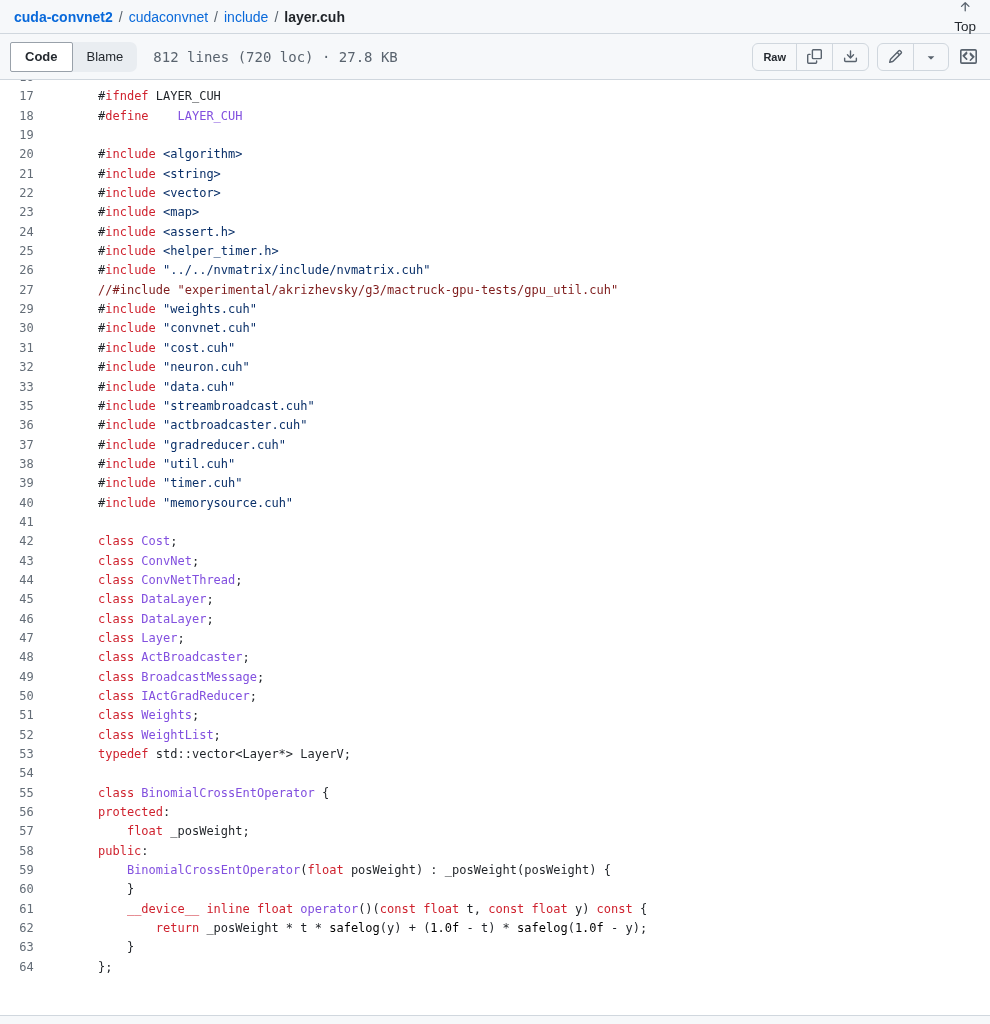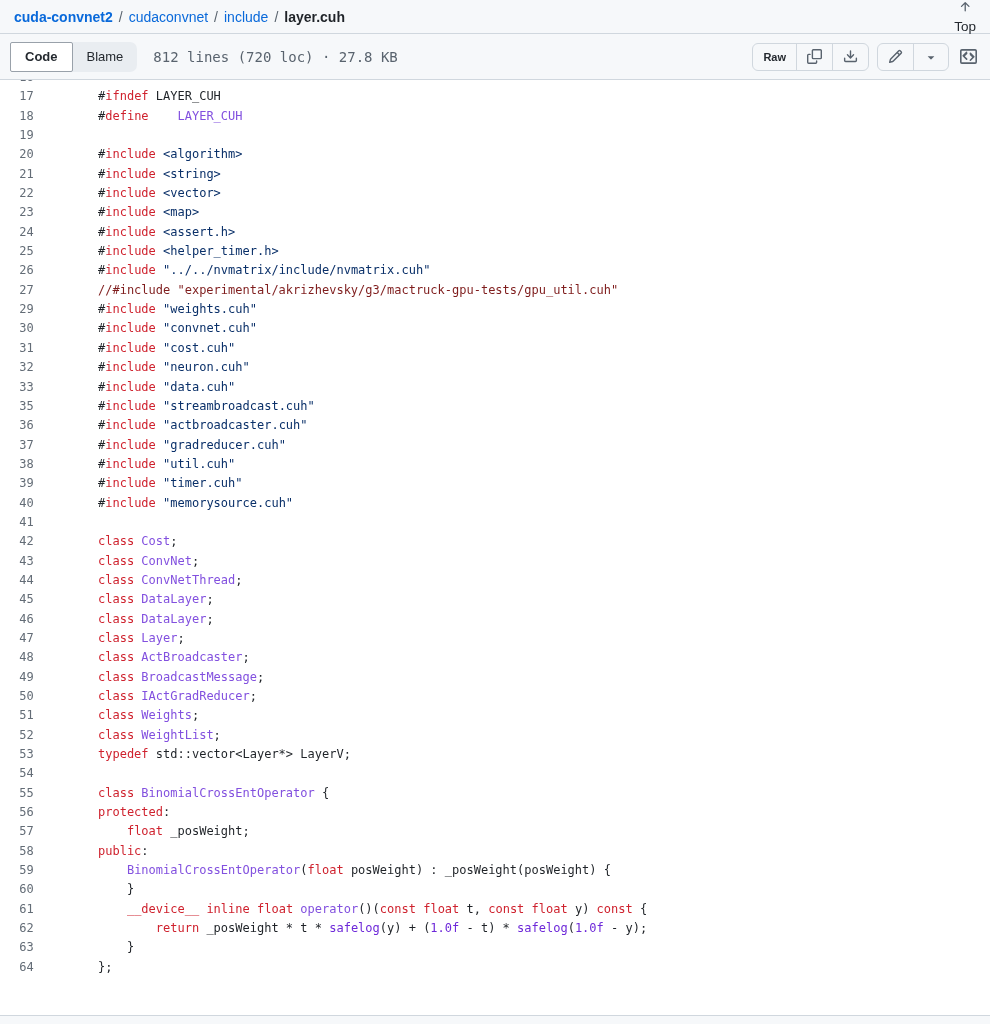--- a/index.html
+++ b/index.html
@@ -42,21 +42,21 @@
   .code-area { background:#fff; height:935px; overflow:hidden; }
   .code-lines { margin-top:-12px; }
   .code-line { display:flex; line-height:19.35px; height:19.35px;
     font-family:"DejaVu Sans Mono", monospace; font-size:12px; }
   .line-num { width:53px; flex:none; text-align:center; color:#636c76; cursor:pointer; user-select:none; }
   .line-code { padding-left:45px; white-space:pre; color:#1f2328; }
   .tok-k { color:#cf222e; }
   .tok-e { color:#8250df; }
   .tok-s { color:#0a3069; }
   .tok-c { color:#7f1d1d; }
-  .tok-b { color:#6d28d9; }
+  .tok-b { color:#000000; }
 
   .bottom-strip { height:9px; background:#f6f8fa; border-top:1px solid #d0d7de; }
 </style>
 </head>
 <body>
 
 <header class="breadcrumb-bar">
   <nav class="breadcrumb">
       <a class="crumb repo">cuda-convnet2</a>
       <span class="crumb-sep">/</span>

